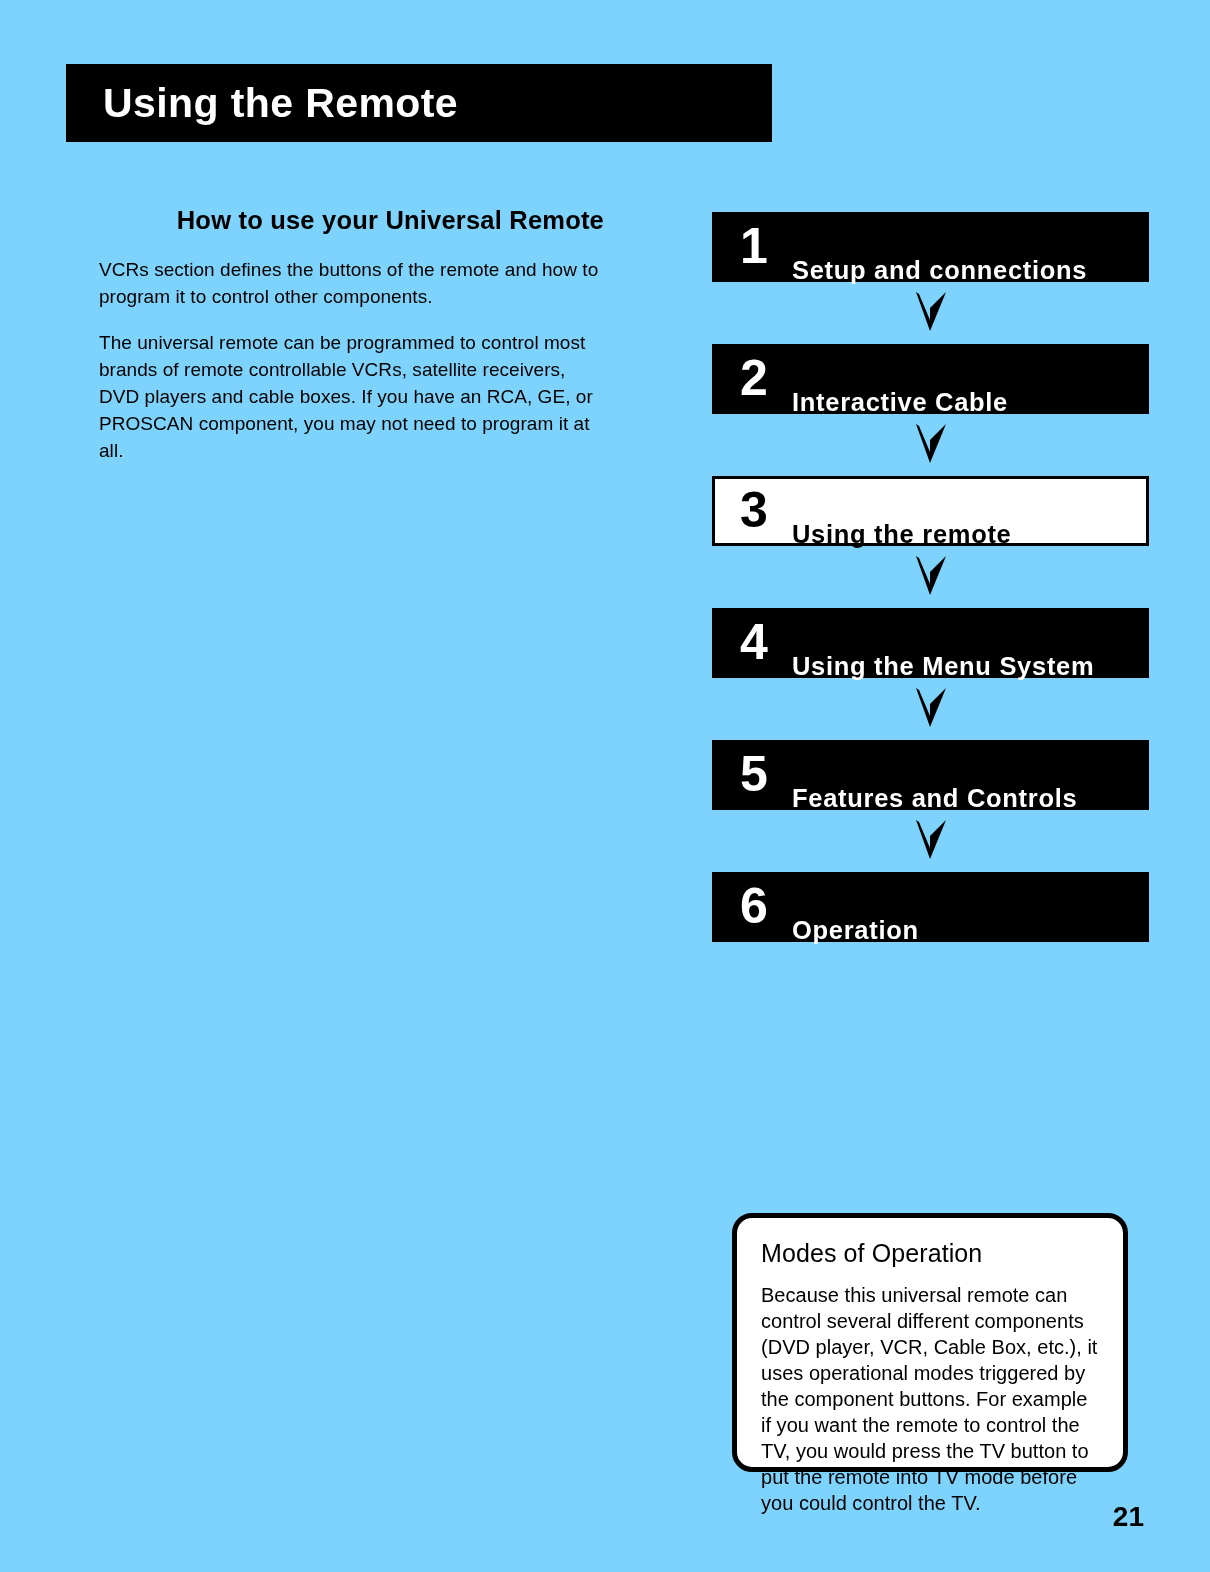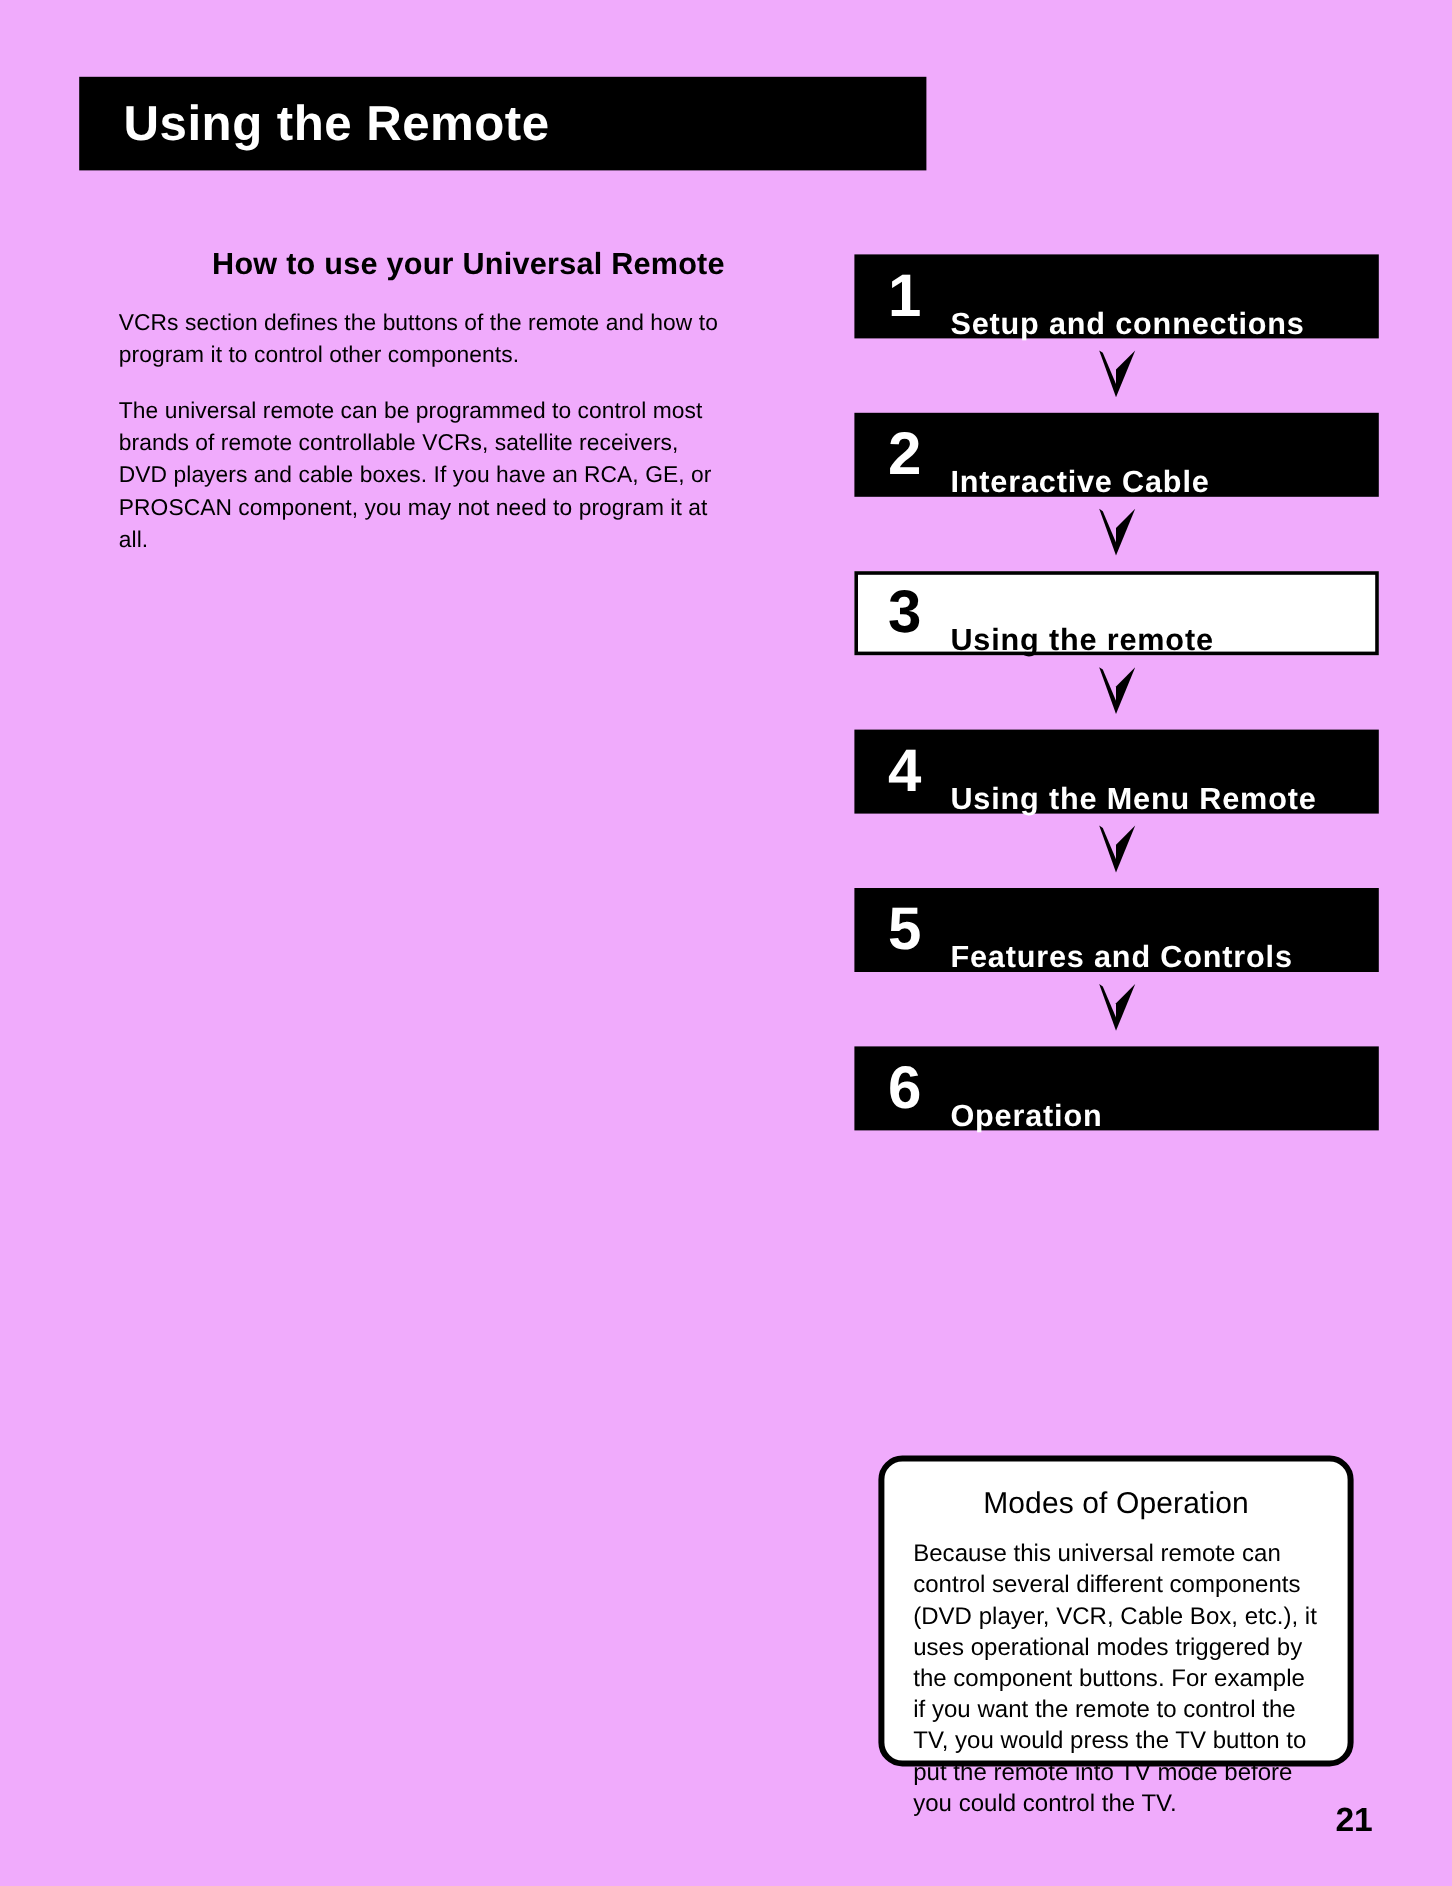--- a/index.html
+++ b/index.html
@@ -9,21 +9,21 @@
     background: #ffffff;
   }
   body {
     font-family: "Liberation Sans", sans-serif;
     color: #000000;
   }
   .page {
     position: relative;
     width: 1210px;
     height: 1572px;
-    background: #f0abfc;
+    background: #7dd3fc;
     overflow: hidden;
   }
 
   
   .header-banner {
     position: absolute;
     left: 66px;
     top: 64px;
     width: 706px;
     height: 78px;
@@ -125,21 +125,20 @@
     border: 5px solid #000000;
     border-radius: 20px;
     background: #ffffff;
     padding: 22px 24px 0 24px;
   }
   .callout-title {
     font-size: 25px;
     line-height: 1.1;
     margin: 0 0 14px 0;
     letter-spacing: 0.1px;
-    text-align: center;
   }
   .callout-body {
     font-size: 20px;
     line-height: 1.30;
     margin: 0;
     letter-spacing: 0.02px;
   }
 
   
   .page-number {
@@ -199,21 +198,21 @@
 
     <div class="flow-arrow">
       <svg width="36" height="46" viewBox="0 0 36 46">
         <path d="M3 2 L17 41 L17 30 L6 4 Z" fill="#000"></path>
         <path d="M33 2 L17 41 L17 18 Z" fill="#000"></path>
       </svg>
     </div>
 
     <div class="flow-step dark">
       <span class="step-num">4</span>
-      <span class="step-label">Using the Menu Remote</span>
+      <span class="step-label">Using the Menu System</span>
     </div>
 
     <div class="flow-arrow">
       <svg width="36" height="46" viewBox="0 0 36 46">
         <path d="M3 2 L17 41 L17 30 L6 4 Z" fill="#000"></path>
         <path d="M33 2 L17 41 L17 18 Z" fill="#000"></path>
       </svg>
     </div>
 
     <div class="flow-step dark">

